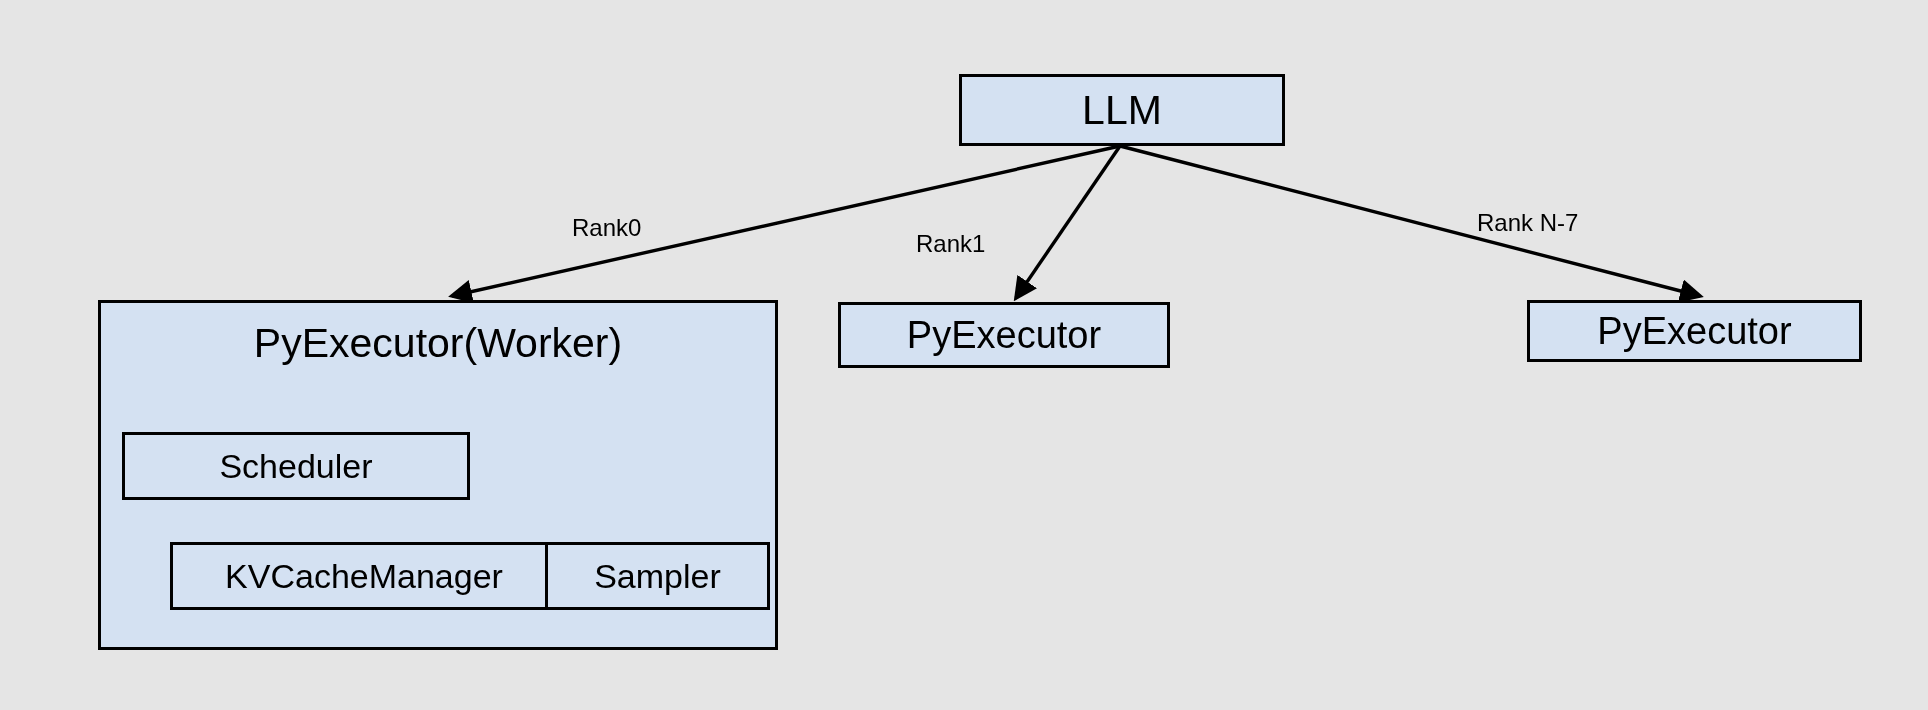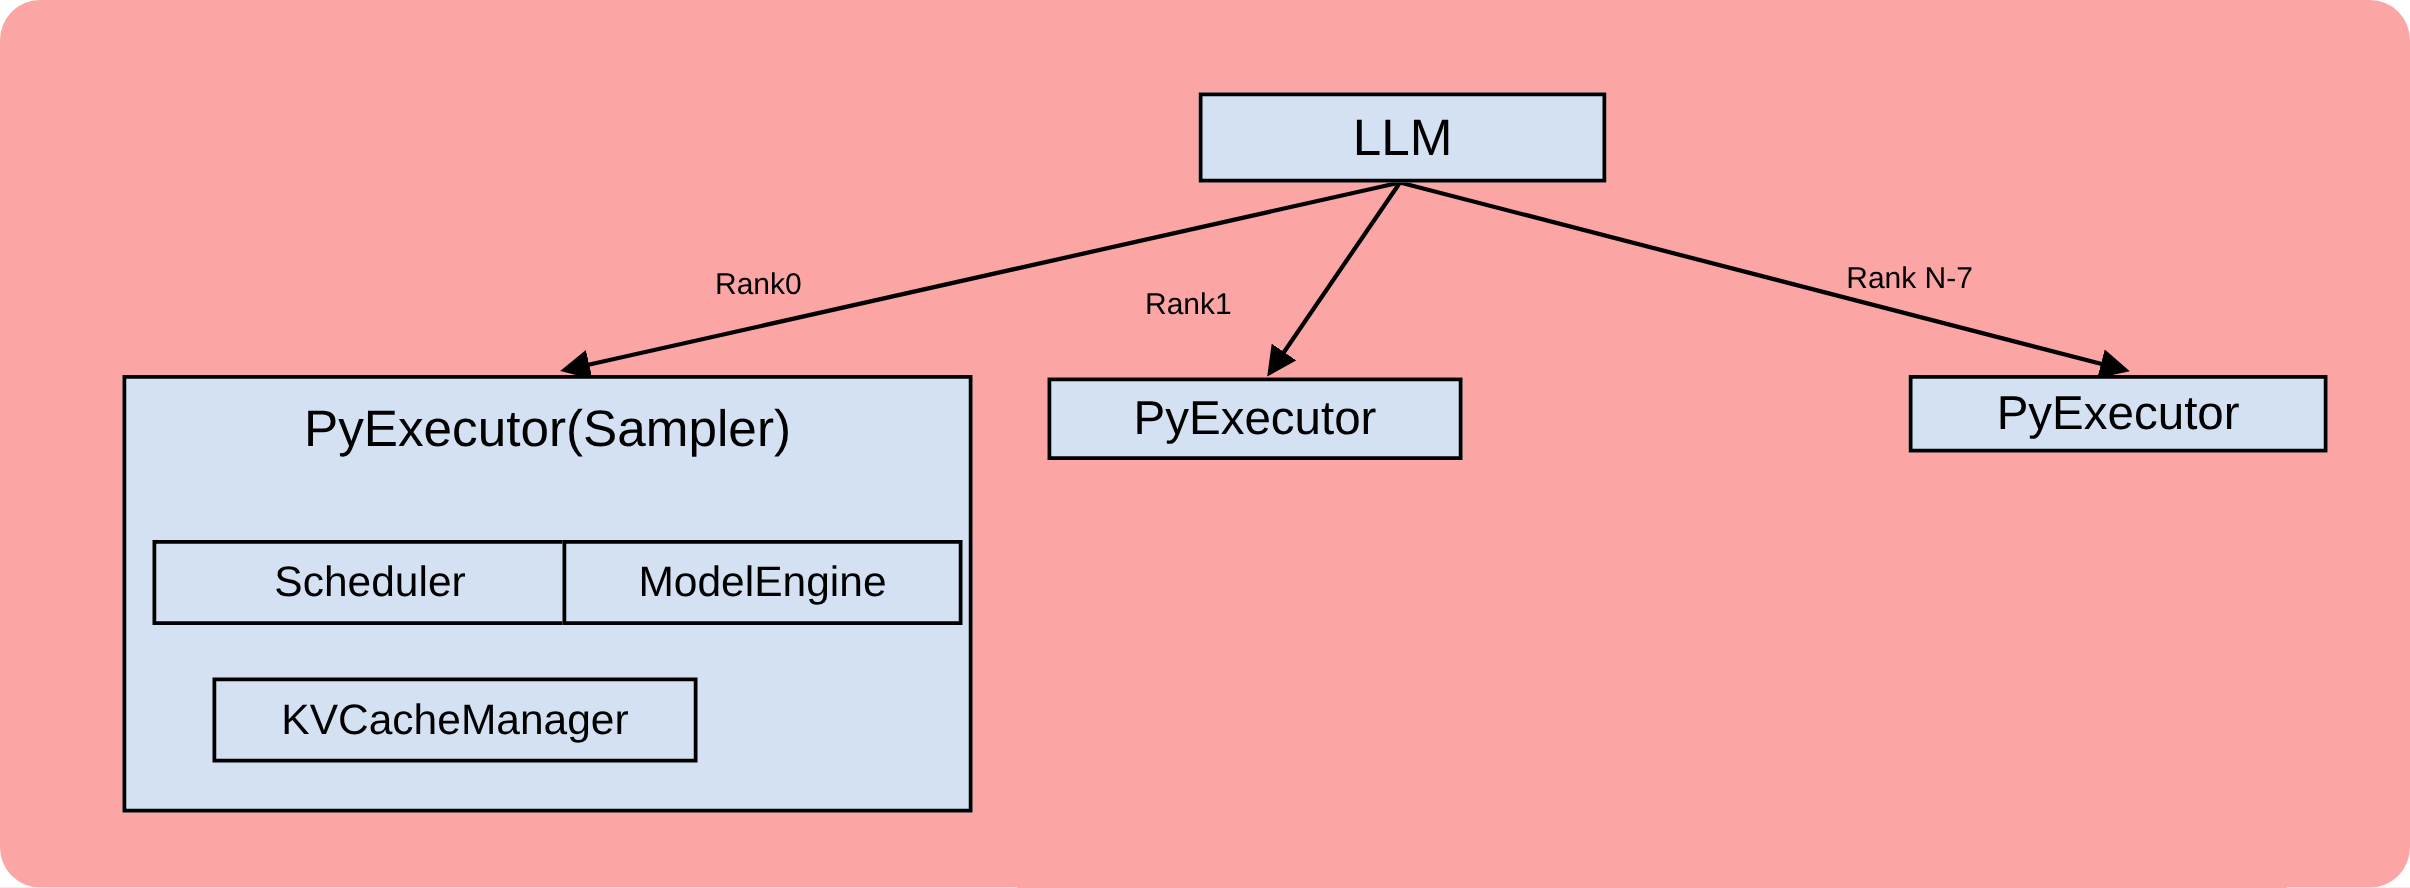--- a/index.html
+++ b/index.html
@@ -9,23 +9,22 @@
     background: #ffffff;
   }
   body {
     font-family: "Liberation Sans", sans-serif;
     -webkit-font-smoothing: antialiased;
   }
   #canvas {
     position: relative;
     width: 1928px;
     height: 710px;
-    background: #fca5a5;
+    background: #e5e5e5;
     overflow: hidden;
-    border-radius: 32px;
   }
   .edges-layer {
     position: absolute;
     left: 0;
     top: 0;
     width: 1928px;
     height: 710px;
     pointer-events: none;
   }
   .node {
@@ -136,31 +135,31 @@
 
   <div class="node" id="node-llm">
     <span class="node-label">LLM</span>
   </div>
 
   <span class="edge-label" id="edge-label-rank0">Rank0</span>
   <span class="edge-label" id="edge-label-rank1">Rank1</span>
   <span class="edge-label" id="edge-label-rankn">Rank N-7</span>
 
   <div class="node" id="node-worker">
-    <span class="node-label">PyExecutor(Sampler)</span>
+    <span class="node-label">PyExecutor(Worker)</span>
   </div>
 
   <div class="child" id="node-scheduler">
     <span class="node-label">Scheduler</span>
   </div>
-  <div class="child" id="node-modelengine">
-    <span class="node-label">ModelEngine</span>
-  </div>
   <div class="child" id="node-kvcachemanager">
     <span class="node-label">KVCacheManager</span>
+  </div>
+  <div class="child" id="node-sampler">
+    <span class="node-label">Sampler</span>
   </div>
 
   <div class="node node-leaf" id="node-exec-rank1">
     <span class="node-label">PyExecutor</span>
   </div>
 
   <div class="node node-leaf" id="node-exec-rankn">
     <span class="node-label">PyExecutor</span>
   </div>
 

